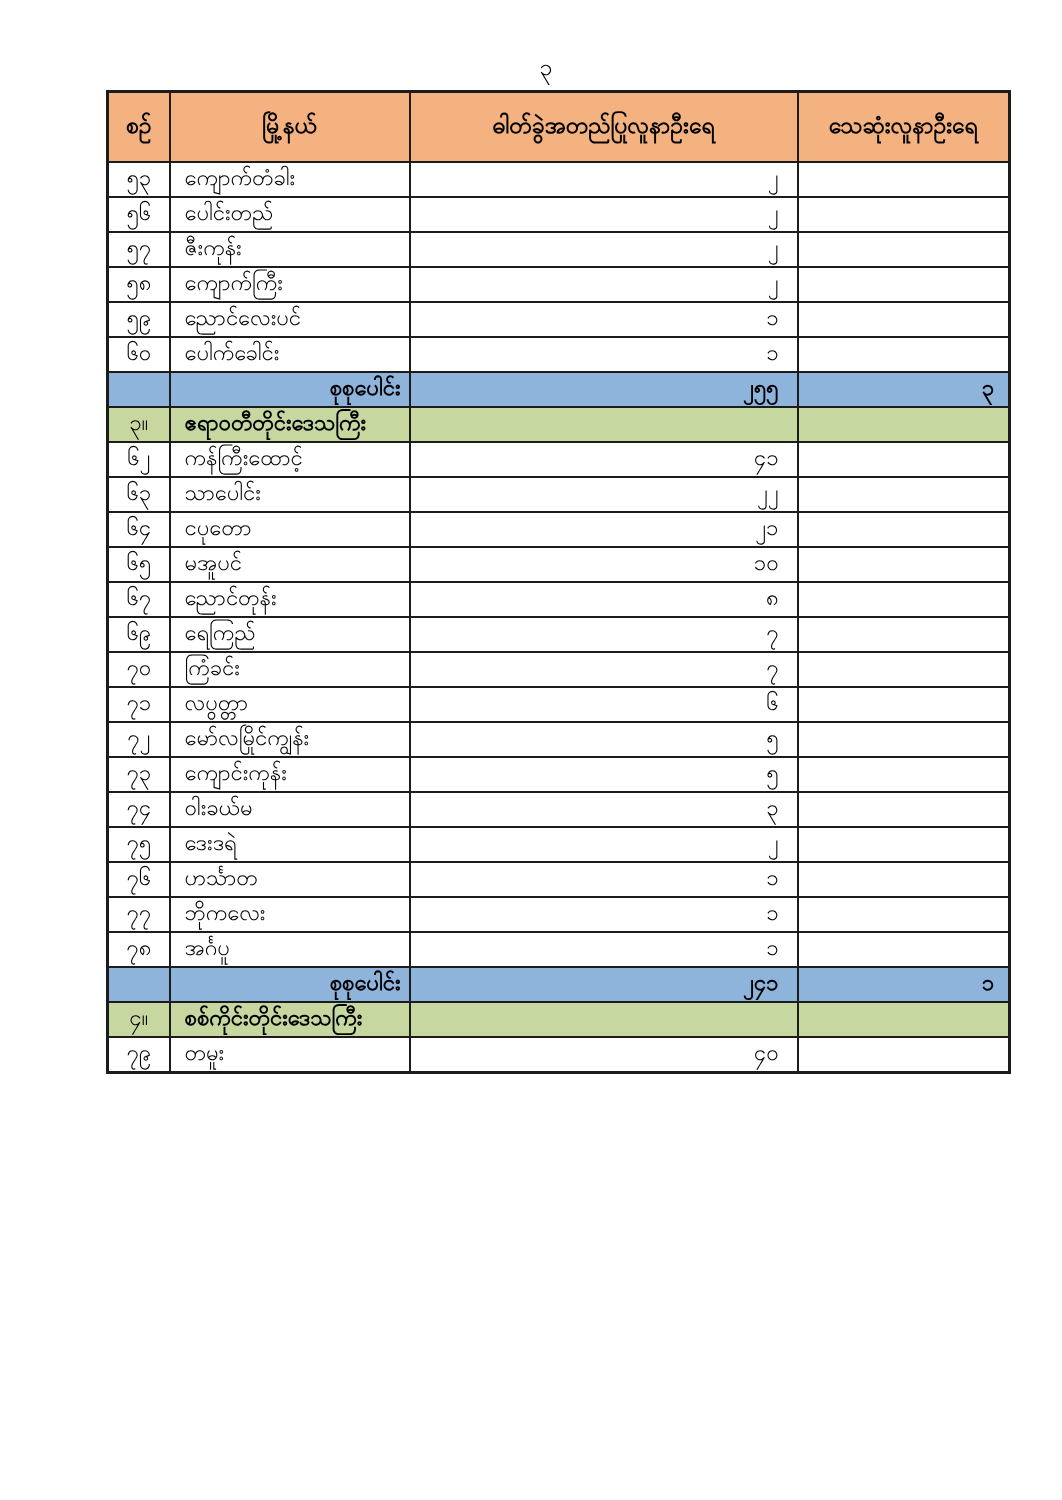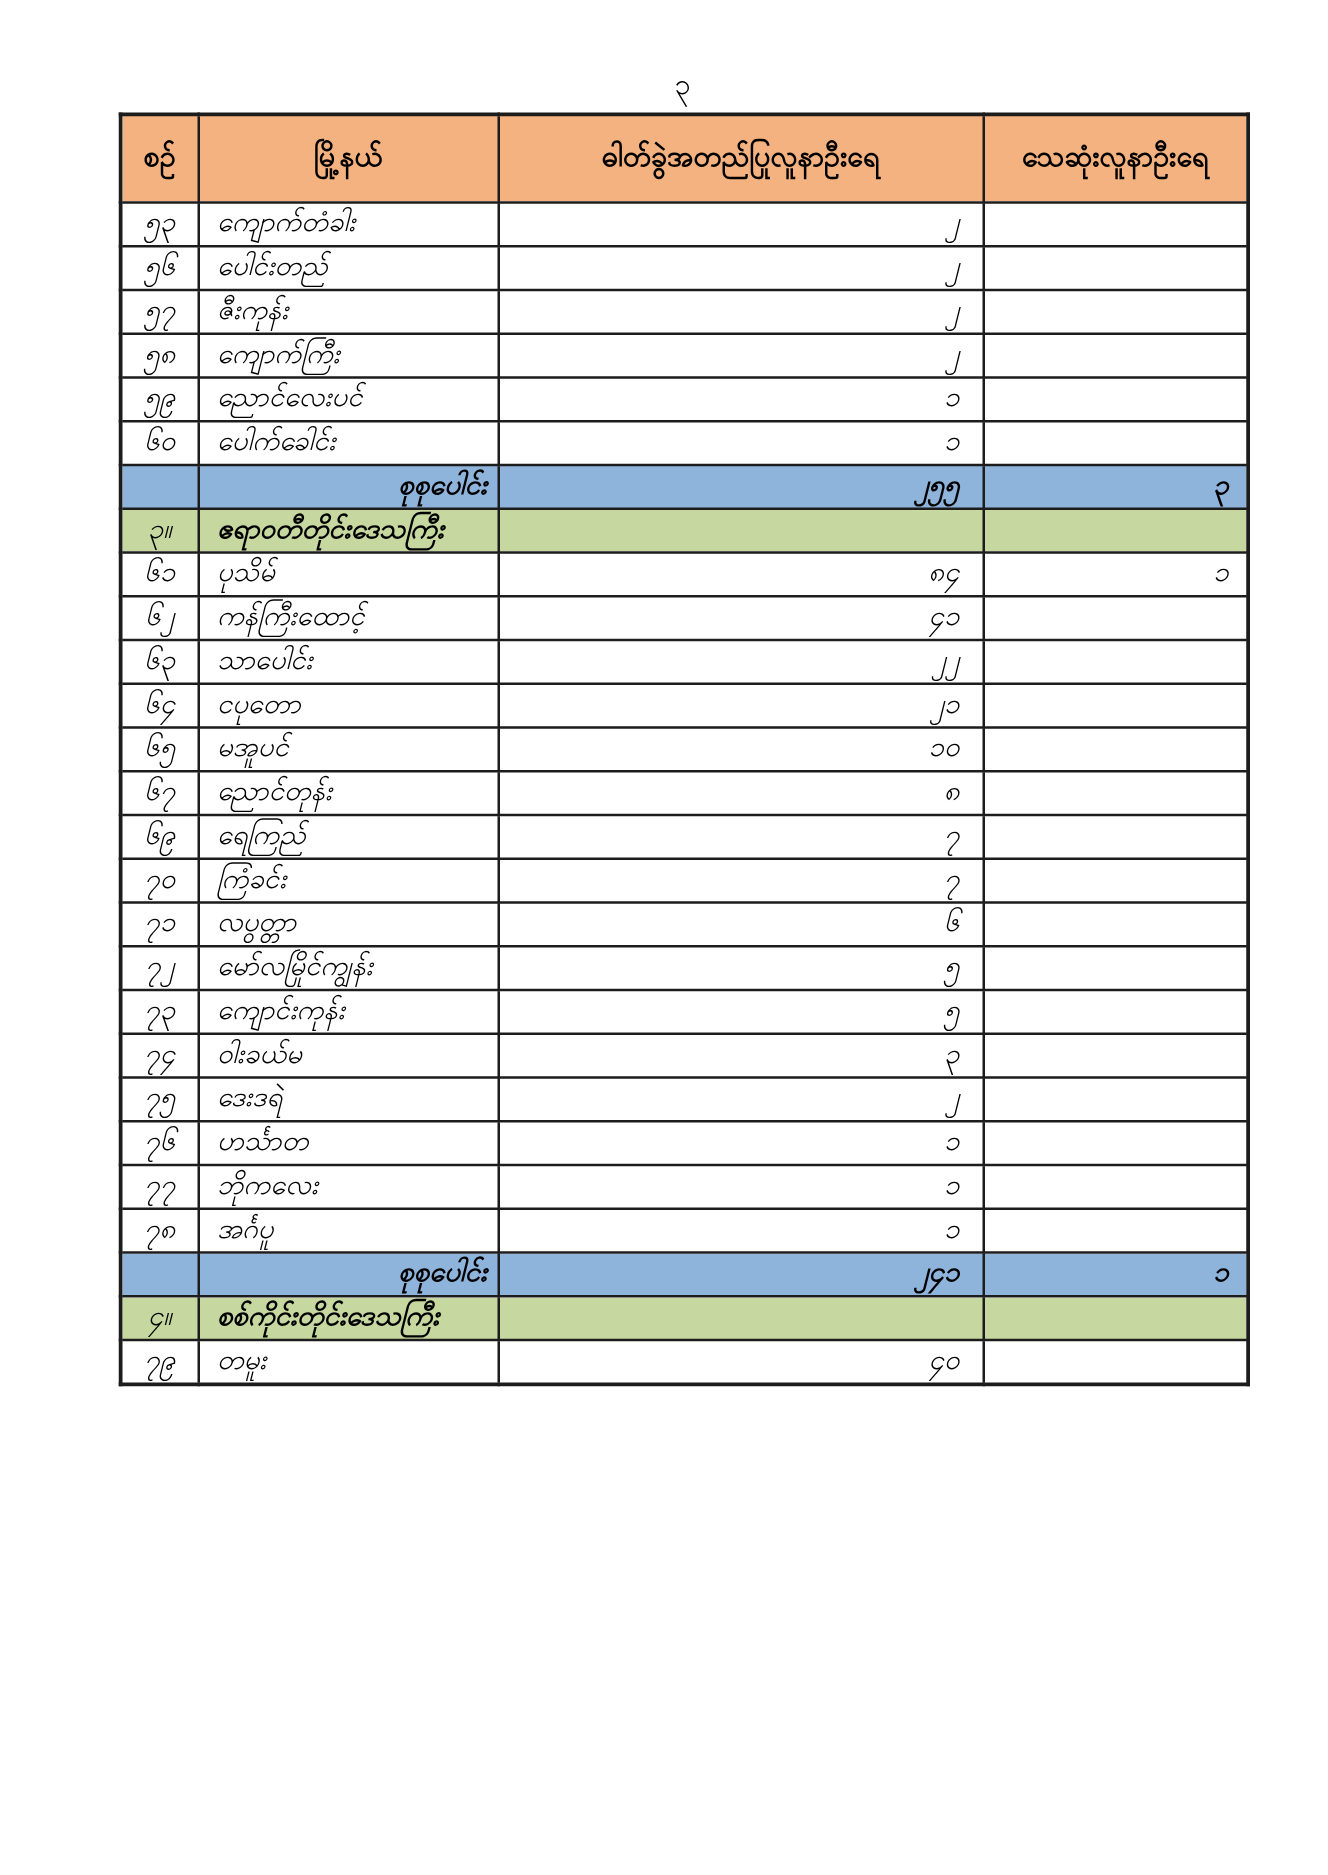--- a/index.html
+++ b/index.html
@@ -25,21 +25,21 @@
   }
   .page-number {
     position: absolute;
     left: 95px; top: 52px; width: 902px;
     text-align: center;
     font-size: 23px;
     line-height: 30px;
   }
   table.report {
     position: absolute;
-    left: 95px; top: 90px;
+    left: 106px; top: 90px;
     width: 902px;
     border-collapse: collapse;
     table-layout: fixed;
     font-size: 22px;
     padding-left: 40px;
   }
   table.report col.col-no   { width: 62px;  }
   table.report col.col-town { width: 240px; }
   table.report col.col-conf { width: 388px; }
   table.report col.col-dth  { width: 212px; }
@@ -50,21 +50,21 @@
   }
   table.report { border: 3px solid var(--border); }
   thead tr { height: 70px; }
   thead th {
     background: var(--header-bg);
     font-weight: bold;
     font-size: 23px;
     text-align: center;
     padding: 2px 4px;
   }
-  tbody tr { height: 32px; font-style: italic; }
+  tbody tr { height: 32px; }
   td.c-no   { text-align: center; padding: 0 2px; }
   td.c-town { text-align: left;  padding: 0 4px 0 14px; }
   td.c-num  { text-align: right; padding: 0 18px 0 4px; }
   td.c-dth  { text-align: right; padding: 0 14px 0 4px; }
   tr.row-total td { background: var(--total-bg); font-weight: bold; text-align: right; }
   tr.row-total td.c-town { text-align: right; padding-right: 8px; }
   tr.row-section td { background: var(--section-bg); }
   tr.row-section td.c-town { font-weight: bold; }
   tr.row-section td.c-no { font-weight: normal; }
 </style>
@@ -133,26 +133,20 @@
           <td class="c-num">၂၅၅</td>
           <td class="c-dth">၃</td>
         </tr>
         <tr class="row-section">
           <td class="c-no">၃။</td>
           <td class="c-town">ဧရာဝတီတိုင်းဒေသကြီး</td>
           <td class="c-num"></td>
           <td class="c-dth"></td>
         </tr>
         <tr class="row-data">
-          <td class="c-no">၆၁</td>
-          <td class="c-town">ပုသိမ်</td>
-          <td class="c-num">၈၄</td>
-          <td class="c-dth">၁</td>
-        </tr>
-        <tr class="row-data">
           <td class="c-no">၆၂</td>
           <td class="c-town">ကန်ကြီးထောင့်</td>
           <td class="c-num">၄၁</td>
           <td class="c-dth"></td>
         </tr>
         <tr class="row-data">
           <td class="c-no">၆၃</td>
           <td class="c-town">သာပေါင်း</td>
           <td class="c-num">၂၂</td>
           <td class="c-dth"></td>

